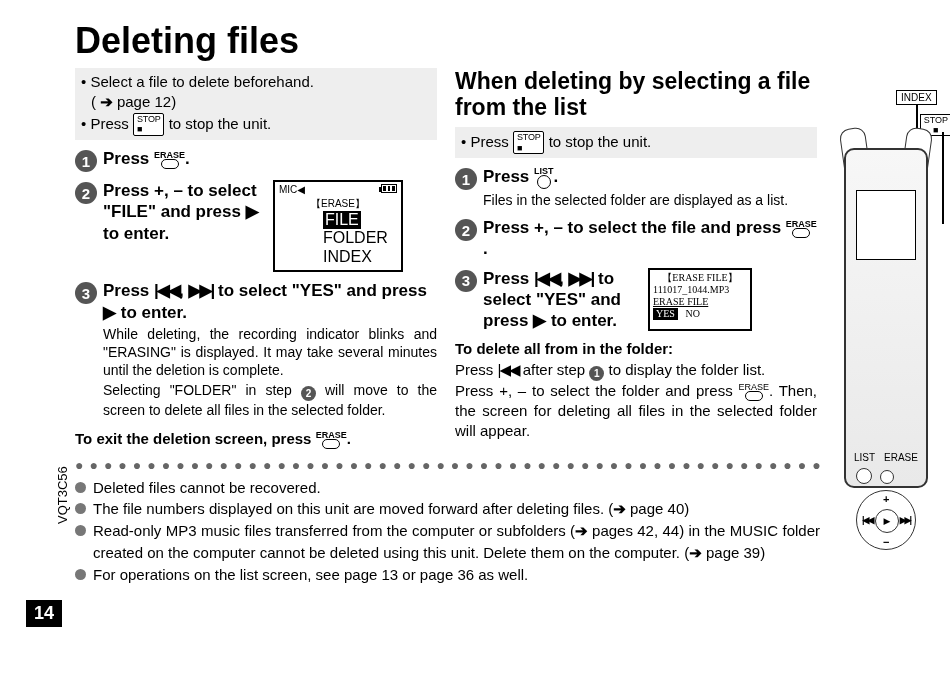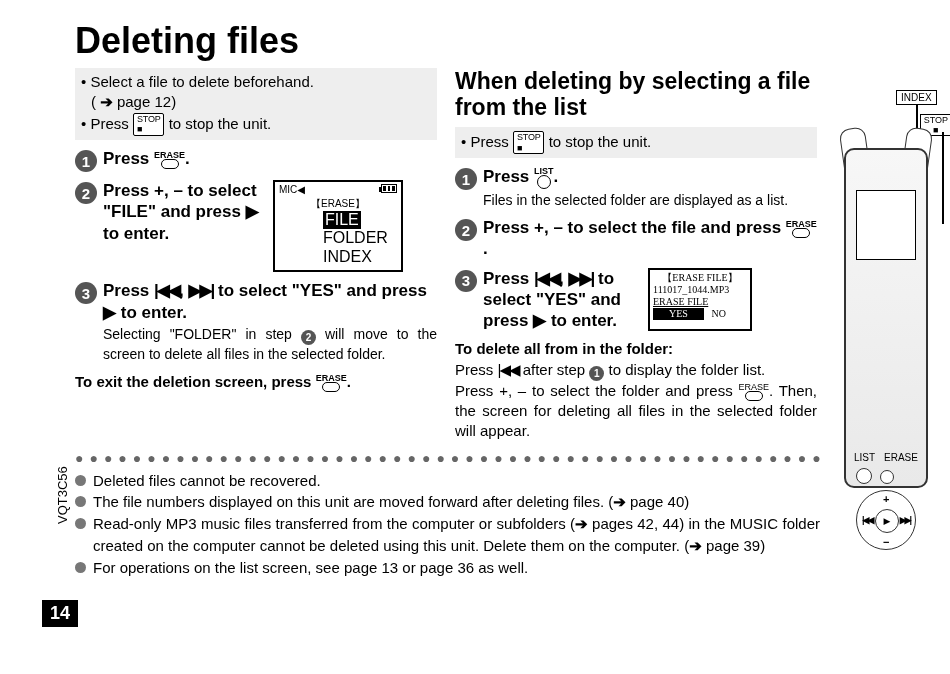--- a/index.html
+++ b/index.html
@@ -33,21 +33,21 @@
   .lcd-menu .sel { background: #000; color: #fff; display: inline-block; padding: 0 2px; }
   .toexit { font-weight: bold; font-size: 15px; margin-top: 10px; }
   h2 { font-size: 23px; font-weight: bold; line-height: 1.15; margin-bottom: 6px; }
   .all-folder { font-size: 15px; margin-top: 8px; line-height: 1.35; text-align: justify; }
   .all-folder b { font-weight: bold; }
   .dots { letter-spacing: 6px; overflow: hidden; font-size: 14px; color: #666; white-space: nowrap; width: 745px; margin-top: 8px; margin-bottom: 4px; }
   .notes { font-size: 15px; line-height: 1.45; width: 745px; }
   .notes li { list-style: none; position: relative; padding-left: 18px; text-align: justify; }
   .notes li:before { content: ""; position: absolute; left: 0; top: 5px; width: 11px; height: 11px; background: #777; border-radius: 50%; }
   .notes .arrow:before { content: "\2794"; font-weight: bold; }
-  .page-num { position: absolute; left: 42px; top: 600px; background: #000; color: #fff; padding: 3px 8px; font-weight: bold; font-size: 18px; }
+  .page-num { position: absolute; left: 26px; top: 600px; background: #000; color: #fff; padding: 3px 8px; font-weight: bold; font-size: 18px; }
   .vcode { position: absolute; left: 55px; top: 524px; font-size: 13px; transform: rotate(-90deg); transform-origin: left top; }
   .device { position: absolute; right: 4px; top: 90px; width: 120px; height: 510px; }
   .dev-body { position: absolute; top: 58px; left: 18px; width: 84px; height: 340px; border: 2px solid #333; border-radius: 10px; background: linear-gradient(#f7f7f7, #e9e9e9); }
   .dev-mic-l, .dev-mic-r { position: absolute; top: 38px; width: 26px; height: 50px; border: 1.5px solid #333; border-radius: 10px 10px 4px 4px; background: #fff; }
   .dev-mic-l { left: 16px; transform: rotate(-8deg); }
   .dev-mic-r { right: 16px; transform: rotate(8deg); }
   .dev-screen { position: absolute; top: 40px; left: 10px; right: 10px; height: 70px; border: 1.5px solid #000; background: #fff; }
   .dev-index { position: absolute; top: 0; left: 70px; border: 1px solid #000; font-size: 10px; padding: 1px 4px; background: #fff; }
   .dev-index-line { position: absolute; top: 14px; left: 90px; width: 2px; height: 58px; background: #000; }
   .dev-stop { position: absolute; top: 24px; right: -6px; border: 1px solid #000; font-size: 9px; padding: 0 3px; background: #fff; text-align: center; }
@@ -61,21 +61,21 @@
   .dev-ctrlpad .cp-r { right: 5px; top: 24px; font-size: 9px; }
   .dev-list-btn { position: absolute; top: 378px; left: 30px; width: 16px; height: 16px; border: 1.5px solid #333; border-radius: 50%; background: #fff; top: 378px; }
   .dev-list-btn2 { position: absolute; top: 378px; left: 30px; width: 14px; height: 14px; border: 1.5px solid #333; border-radius: 50%; background: #fff; top: 380px; left: 54px; }
   .dev-label-list { position: absolute; top: 362px; left: 28px; font-size: 10px; }
   .dev-label-erase { position: absolute; top: 362px; left: 58px; font-size: 10px; }
   .tri:before { content: "▶"; }
   .rew:before { content: "|◀◀"; letter-spacing: -2px; }
   .ffw:before { content: "▶▶|"; letter-spacing: -2px; }
   .lcd2 { border: 2px solid #000; width: 104px; font-size: 10px; padding: 2px 3px 3px; background: #fff; font-weight: normal; display: inline-block; vertical-align: top; margin-left: 4px; font-family: Liberation Serif, serif; }
   .lcd2-menu { font-size: 10px; line-height: 1.2; }
-  .lcd2-menu .sel { background: #000; color: #fff; display: inline-block; padding: 0 16px; }
+  .lcd2-menu .sel { background: #000; color: #fff; display: inline-block; padding: 0 3px; }
   .sm-txt { font-size: 14px; font-weight: normal; }
 </style>
 </head>
 <body>
 
 <div class="page">
   <h1>Deleting files</h1>
 
   <div class="cols">
 
@@ -122,20 +122,21 @@
               <span>INDEX</span>
             </div>
           </div>
         </div>
       </div>
 
       <div class="step">
         <span class="num">3</span>
         <div class="step-body">
           <span>Press </span><span class="rew"></span>, <span class="ffw"></span><span> to select "YES" and press </span><span class="tri"></span><span> to enter.</span>
+          <span class="sub">While deleting, the recording indicator blinks and "ERASING" is displayed. It may take several minutes until the deletion is complete.</span>
           <span class="sub">
             <span>Selecting "FOLDER" in step </span><span class="num-sm">2</span><span> will move to the screen to delete all files in the selected folder.</span>
           </span>
         </div>
       </div>
 
       <div class="toexit">
         <span>To exit the deletion screen, press </span>
         <span class="erase-btn"><span>ERASE</span><span class="erase-oval"></span></span><span>.</span>
       </div>

